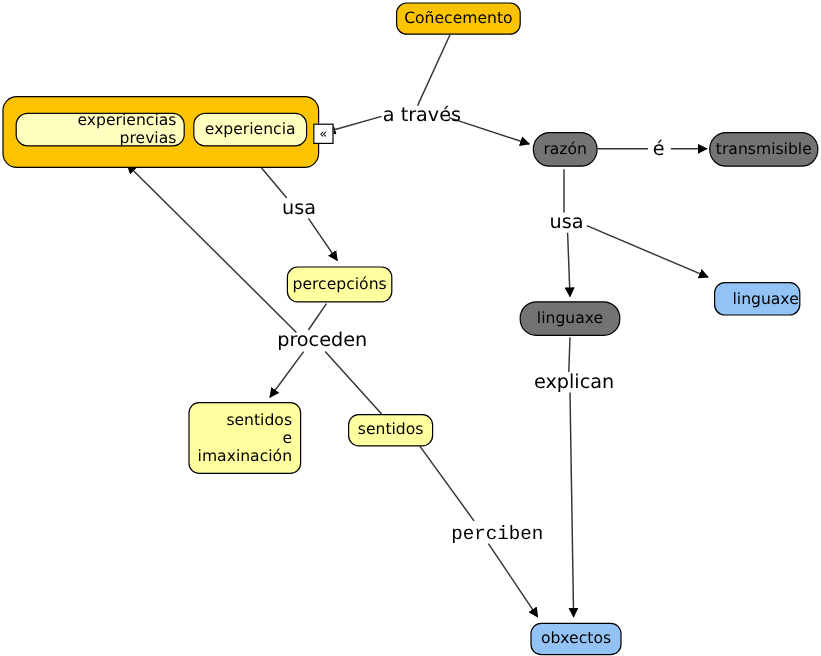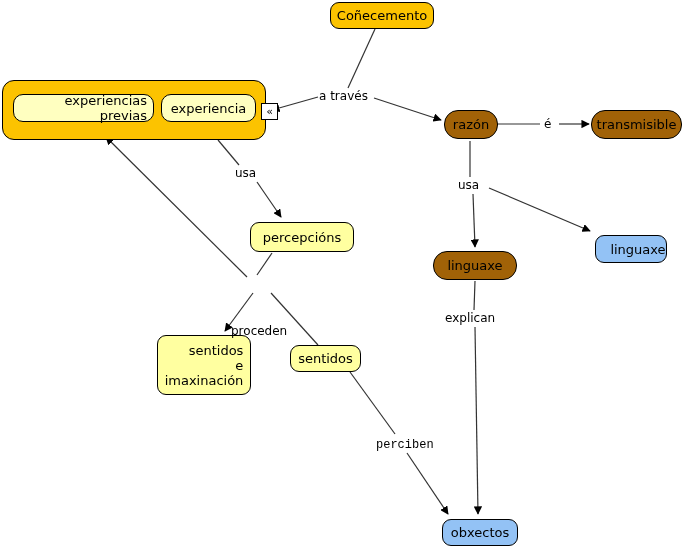--- a/index.html
+++ b/index.html
@@ -34,36 +34,36 @@
     border: 1px solid #000000;
     border-radius: 9px;
     font-size: 13px;
     line-height: 15px;
     color: #000000;
     z-index: 3;
     white-space: pre-line;
     padding: 0 6px;
   }
   .node.yellow  { background: #ffffa0; }
-  .node.green   { background: #a16207; border-radius: 14px; }
+  .node.green   { background: #737373; border-radius: 14px; }
   .node.blue    { background: #93c2f5; }
   .node.orange  { background: #fcc300; }
   .node.cream   { background: #ffffc0; border-radius: 10px; }
 
   .group-box {
     position: absolute;
     box-sizing: border-box;
     background: #fcc300;
     border: 1px solid #000000;
     border-radius: 12px;
     z-index: 2;
   }
   .edge-label {
     position: absolute;
-    font-size: 12px;
+    font-size: 16px;
     line-height: 14px;
     color: #000000;
     background: transparent;
     white-space: nowrap;
     z-index: 4;
   }
   .collapse-icon {
     position: absolute;
     width: 17px;
     height: 17px;
@@ -147,21 +147,21 @@
   </div>
 
   <div class="node green" style="left:444px; top:110px; width:54px; height:29px;">
     <span>razón</span>
   </div>
 
   <div class="node green" style="left:591px; top:110px; width:91px; height:29px;">
     <span>transmisible</span>
   </div>
 
-  <div class="node yellow" style="left:250px; top:222px; width:104px; height:30px;">
+  <div class="node yellow" style="left:239px; top:222px; width:88px; height:30px;">
     <span>percepcións</span>
   </div>
 
   <div class="node green" style="left:433px; top:251px; width:84px; height:29px;">
     <span>linguaxe</span>
   </div>
 
   <div class="node blue" style="left:595px; top:235px; width:72px; height:28px;padding-left:20px;">
     <span>linguaxe</span>
   </div>
@@ -189,21 +189,21 @@
   </div>
 
   <div class="edge-label" style="left:235px; top:166px;">
     <span>usa</span>
   </div>
 
   <div class="edge-label" style="left:458px; top:178px;">
     <span>usa</span>
   </div>
 
-  <div class="edge-label" style="left:231px; top:276px;margin-top:48px;">
+  <div class="edge-label" style="left:231px; top:276px;">
     <span>proceden</span>
   </div>
 
   <div class="edge-label" style="left:445px; top:311px;">
     <span>explican</span>
   </div>
 
   <div class="edge-label" style="left:376px; top:438px;font-family:Liberation Mono, monospace;">
     <span>perciben</span>
   </div>

